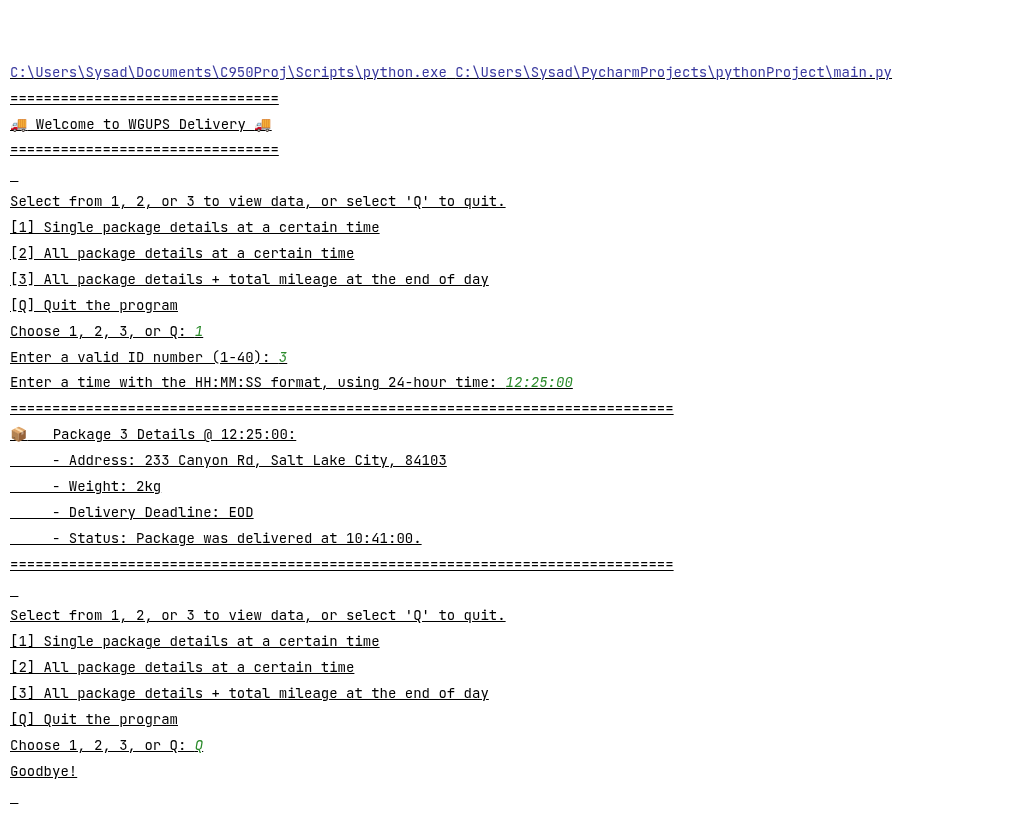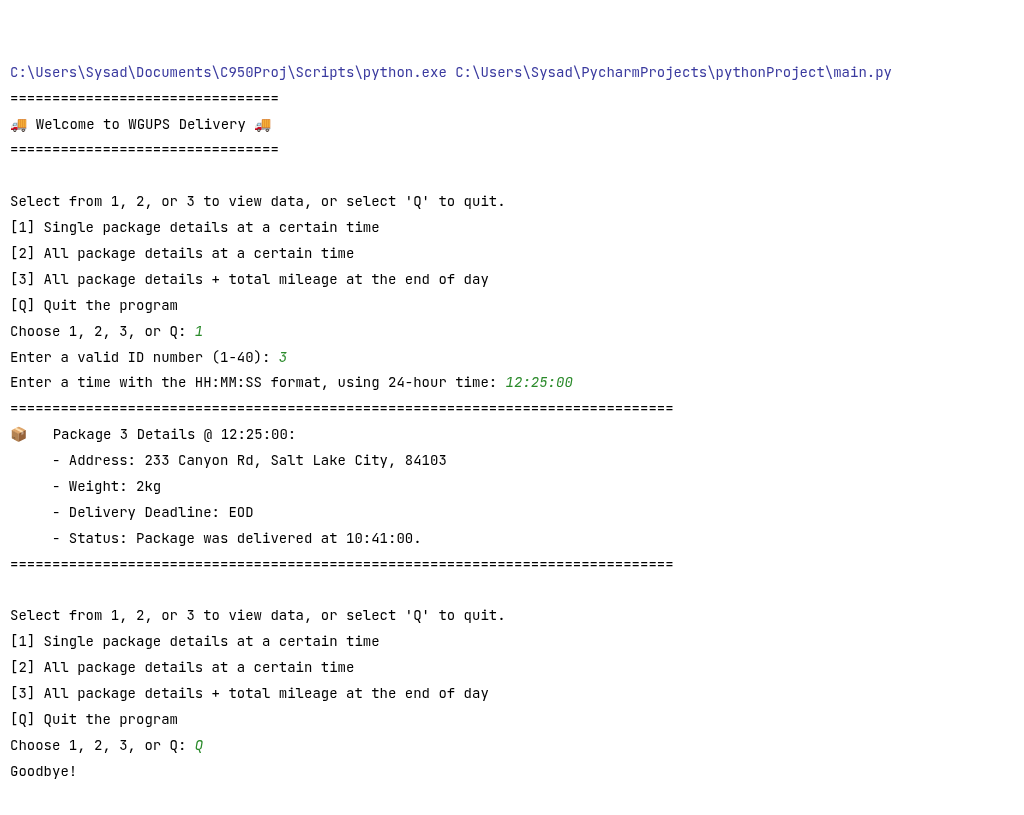--- a/index.html
+++ b/index.html
@@ -9,19 +9,19 @@
       line-height: 1.85;
       background: #ffffff;
       color: #000000;
       padding: 8px 10px;
       white-space: pre;
       width: 1024px;
     }
     .path { color: #3a3a9f; }
     .user-input { color: #2a8a2a; font-style: italic; }
     .process-end { color: #4a4ab0; }
-    .line { display: block; }
+    .line { display: block; text-decoration: underline; }
   </style>
 </head>
 <body>
 
 <span class="line"><span class="path">C:\Users\Sysad\Documents\C950Proj\Scripts\python.exe</span> <span class="path">C:\Users\Sysad\PycharmProjects\pythonProject\main.py</span></span><span class="line">================================</span><span class="line"><span>🚚</span><span> Welcome to WGUPS Delivery </span><span>🚚</span></span><span class="line">================================</span><span class="line"> </span><span class="line">Select from 1, 2, or 3 to view data, or select 'Q' to quit.</span><span class="line">[1] Single package details at a certain time</span><span class="line">[2] All package details at a certain time</span><span class="line">[3] All package details + total mileage at the end of day</span><span class="line">[Q] Quit the program</span><span class="line"><span>Choose 1, 2, 3, or Q: </span><span class="user-input">1</span></span><span class="line"><span>Enter a valid ID number (1-40): </span><span class="user-input">3</span></span><span class="line"><span>Enter a time with the HH:MM:SS format, using 24-hour time: </span><span class="user-input">12:25:00</span></span><span class="line">===============================================================================</span><span class="line"><span>📦</span><span>   Package 3 Details @ 12:25:00:</span></span><span class="line">     - Address: 233 Canyon Rd, Salt Lake City, 84103</span><span class="line">     - Weight: 2kg</span><span class="line">     - Delivery Deadline: EOD</span><span class="line">     - Status: Package was delivered at 10:41:00.</span><span class="line">===============================================================================</span><span class="line"> </span><span class="line">Select from 1, 2, or 3 to view data, or select 'Q' to quit.</span><span class="line">[1] Single package details at a certain time</span><span class="line">[2] All package details at a certain time</span><span class="line">[3] All package details + total mileage at the end of day</span><span class="line">[Q] Quit the program</span><span class="line"><span>Choose 1, 2, 3, or Q: </span><span class="user-input">Q</span></span><span class="line">Goodbye!</span><span class="line"> </span><span class="line process-end">Process finished with exit code 0</span>
 
 
 </body></html>

